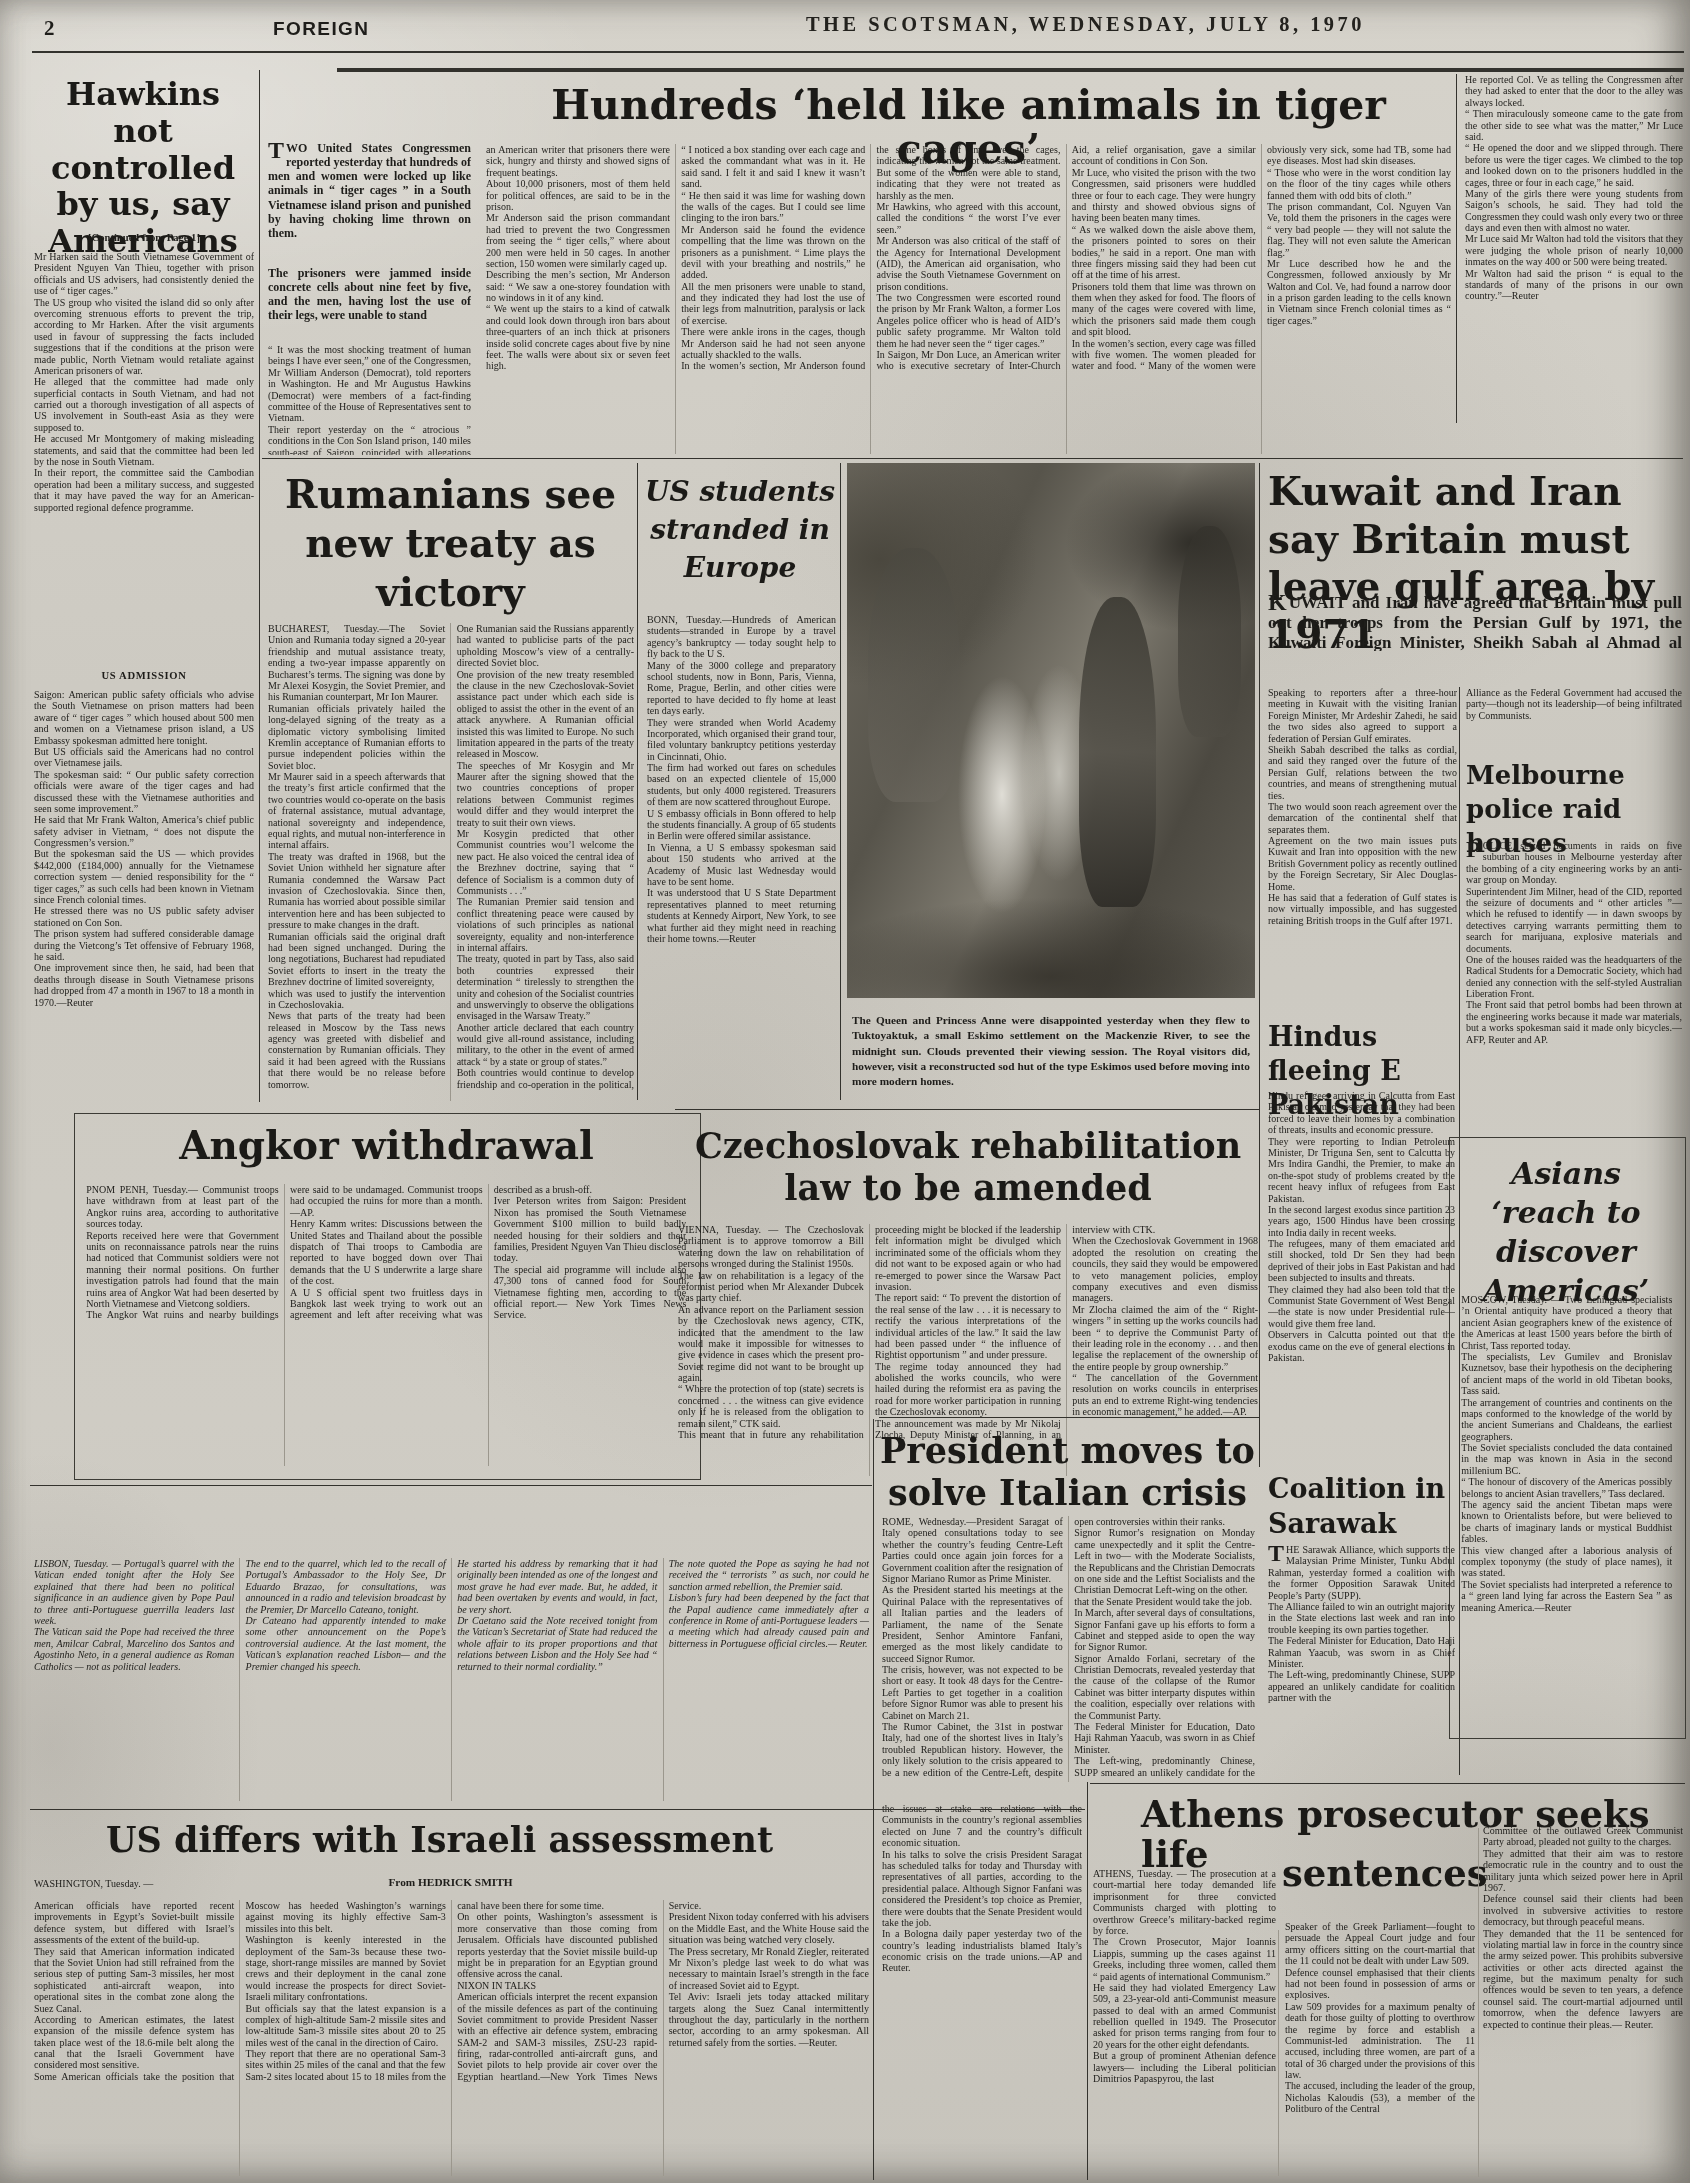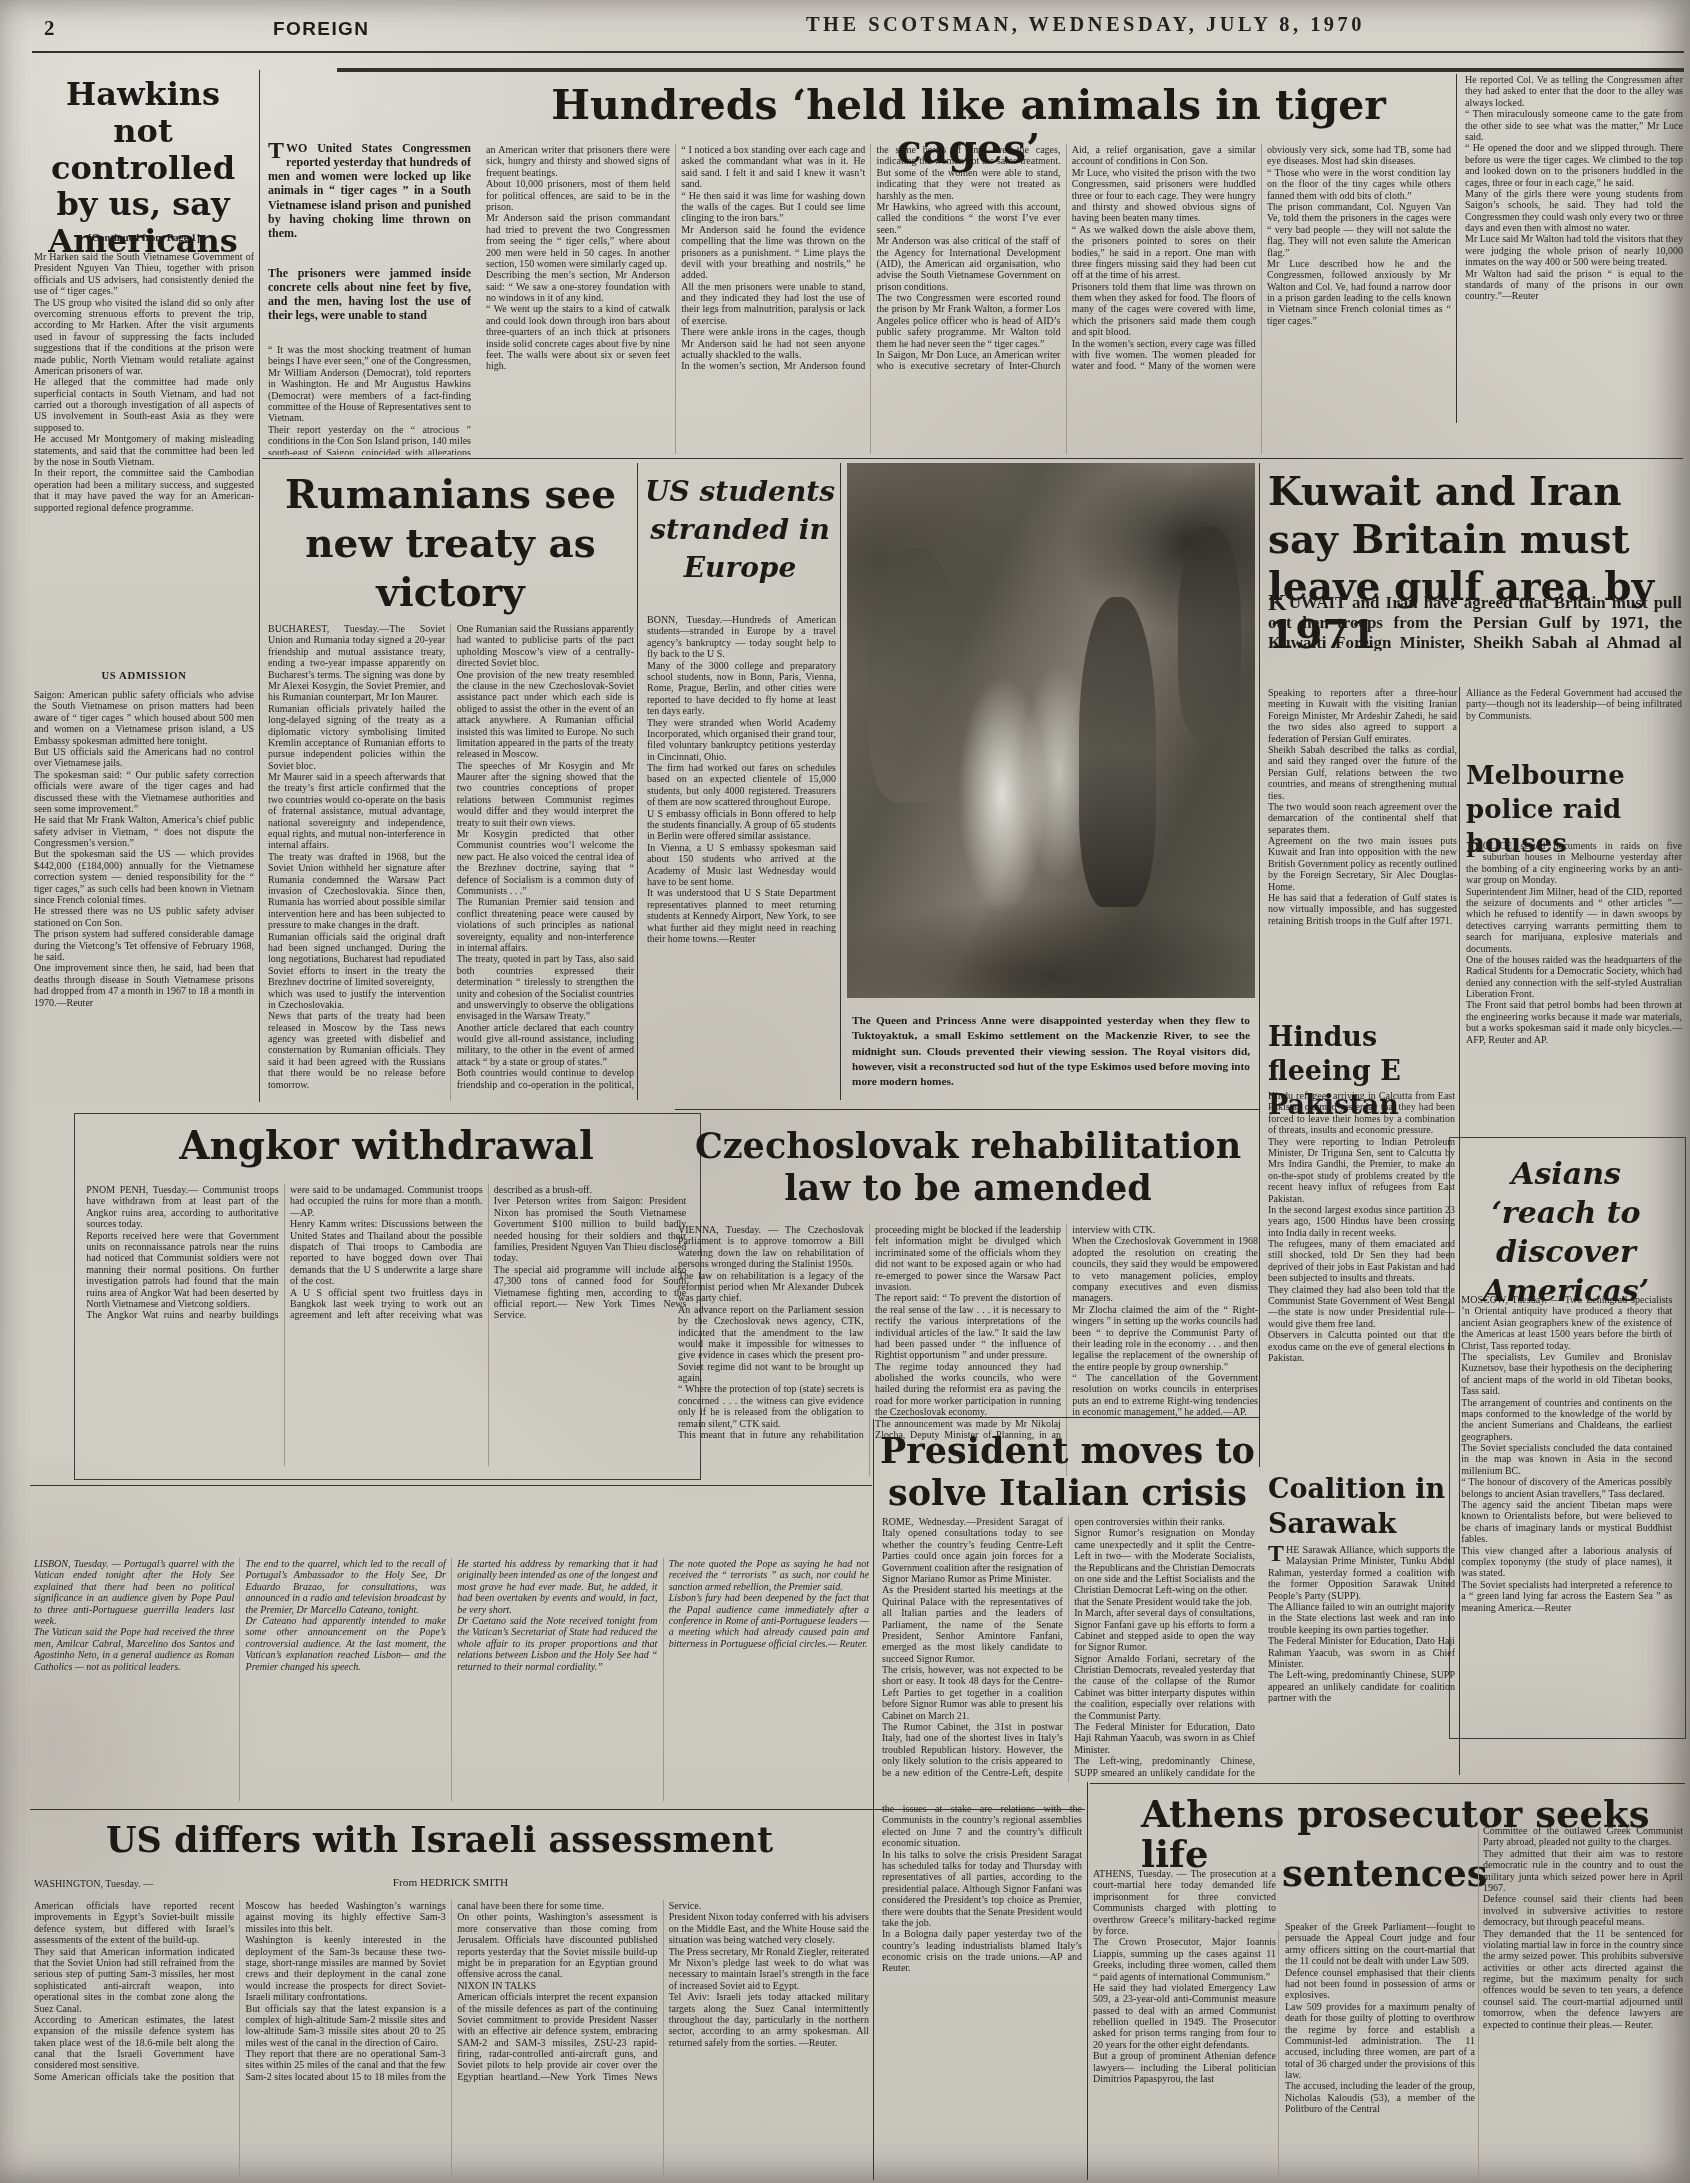--- a/index.html
+++ b/index.html
@@ -20,21 +20,21 @@
   .ital{font-style:italic;}
   .ctr{text-align:center;}
   .lead{font-weight:bold;font-size:12px;line-height:1.18;}
   .drop::first-letter{font-size:24px;line-height:.78;padding-right:2.1px;font-weight:bold;float:left;}
   .cols2{column-count:2;column-gap:11.3px;column-rule:0.7px solid #9b978d;}
   .cols3{column-count:3;column-gap:11.3px;column-rule:0.7px solid #9b978d;}
   .cols4{column-count:4;column-gap:11.3px;column-rule:0.7px solid #9b978d;}
   .cols5{column-count:5;column-gap:11.3px;column-rule:0.7px solid #9b978d;}
   .boxed{border:1.4px solid #3c3b35;}
   .subhead{font-weight:bold;text-align:center;font-size:10.6px;letter-spacing:0.7px;}
-  .byline{font-weight:normal;text-align:center;font-size:11.3px;}
+  .byline{font-weight:bold;text-align:center;font-size:11.3px;}
   .mast{font-size:20.4px;letter-spacing:3.5px;font-weight:bold;color:#23221e;}
   .photo{background:
       radial-gradient(ellipse 63px 169px at 38% 62%, rgba(235,233,226,.9), transparent 70%),
       radial-gradient(ellipse 53px 155px at 52% 58%, rgba(210,208,200,.8), transparent 70%),
       radial-gradient(ellipse 183px 127px at 85% 15%, rgba(40,38,33,.9), transparent 70%),
       radial-gradient(ellipse 225px 183px at 8% 18%, rgba(70,67,58,.85), transparent 70%),
       radial-gradient(ellipse 352px 113px at 50% 96%, rgba(55,52,45,.9), transparent 70%),
       linear-gradient(115deg,#6e6a60,#57544b 30%,#817d72 52%,#4c4941 76%,#625f56);}
   .fig{position:absolute;border-radius:45% 45% 30% 30%;}
 </style>

